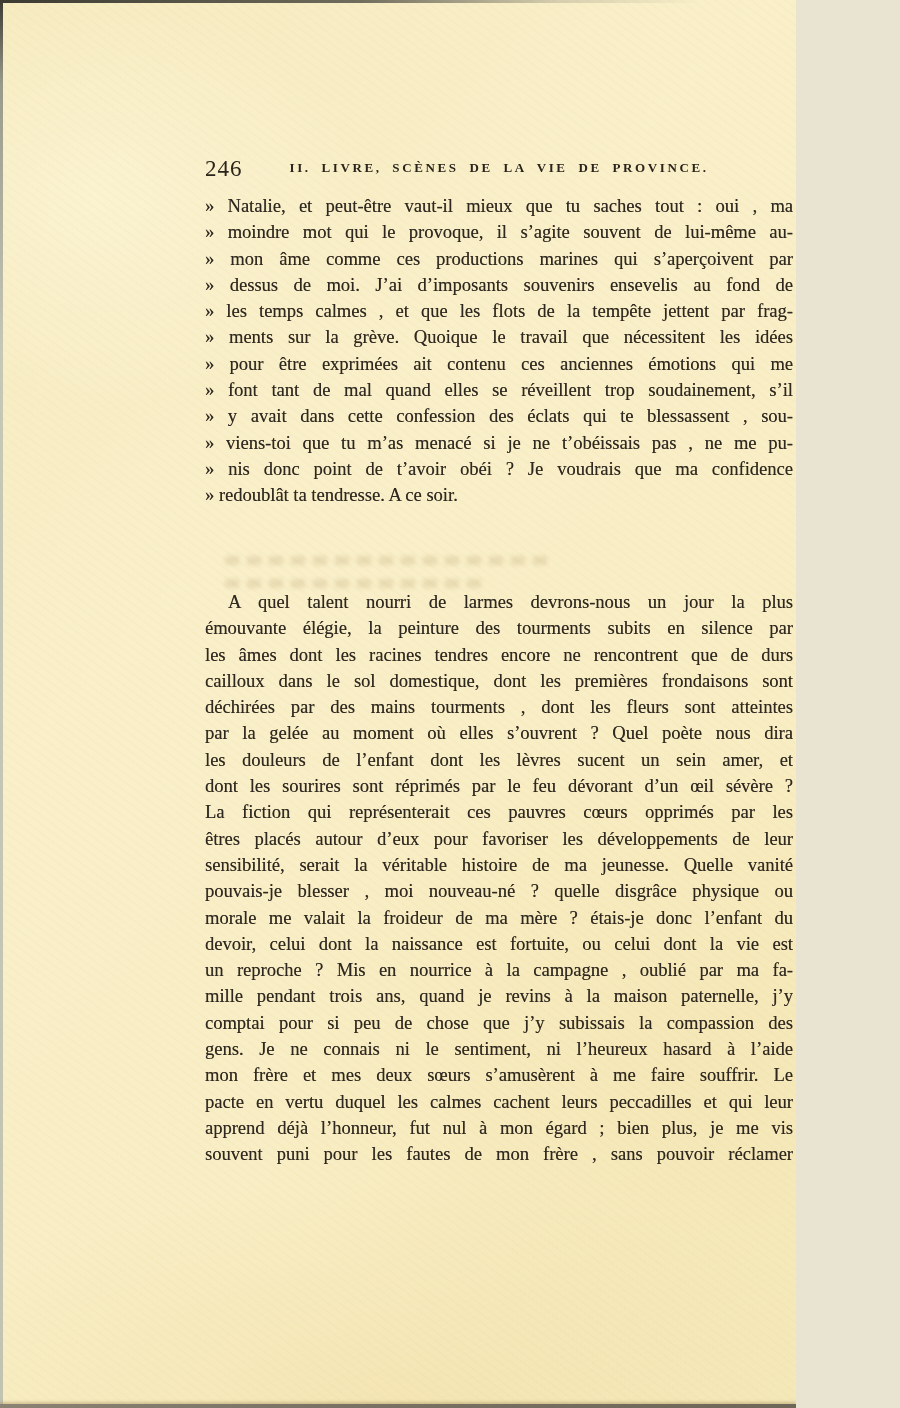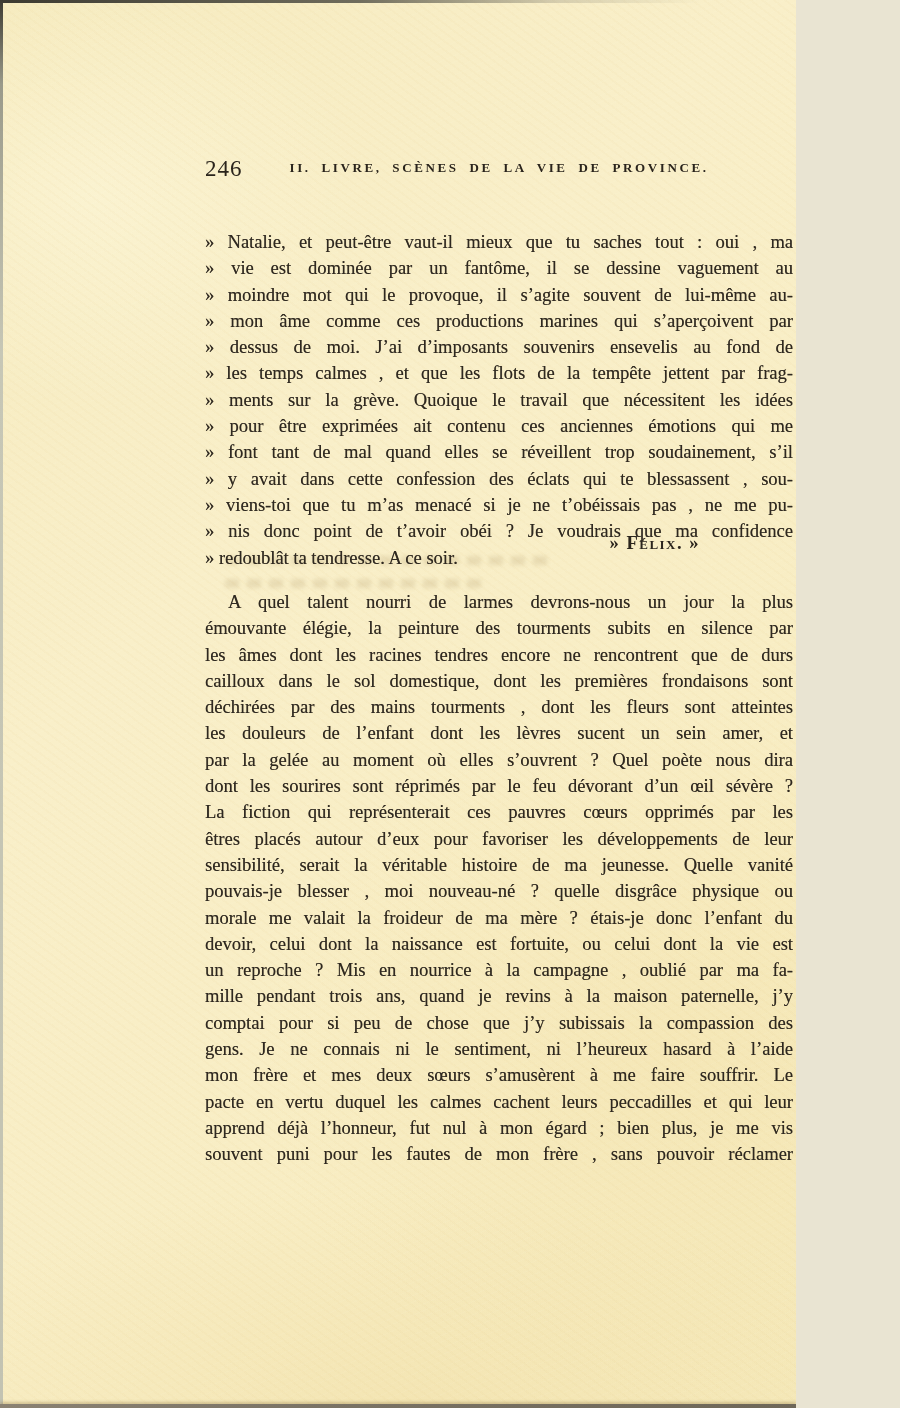--- a/index.html
+++ b/index.html
@@ -66,21 +66,21 @@
     position: absolute;
     left: 0; right: 0; top: 4px;
     text-align: center;
     font-size: 13px;
     font-weight: 700;
     letter-spacing: 2.6px;
     word-spacing: 5px;
     color: #2a241c;
   }
 
-  .letter-block   { position: absolute; left: 205px; top: 193px;  width: 588px; margin-top: 36px; }
+  .letter-block   { position: absolute; left: 205px; top: 193px;  width: 588px; }
   .signature-line { position: absolute; left: 205px; top: 533px;  width: 588px;
                     text-align: right; padding-right: 93px; box-sizing: border-box;
                     font-weight: 700; font-size: 18.5px;
                     font-variant: small-caps; letter-spacing: 1.5px; color: #2b251d; }
   .body-block     { position: absolute; left: 205px; top: 589px;  width: 588px; }
 
   .line {
     font-size: 18.5px;
     line-height: 26.3px;
     height: 26.3px;
@@ -124,44 +124,42 @@
     </div>
   </div>
 
   <div class="show-through" style="left:225px; top:556px; width:330px;">
     <div class="st-bar"></div>
     <div class="st-bar" style="width:78%;"></div>
   </div>
 
   <div class="letter-block">
       <div class="line">» Natalie, et peut-être vaut-il mieux que tu saches tout : oui , ma</div>
-      <div class="line">» vie est dominée par un fantôme, il se dessine vaguement au</div>
       <div class="line">» moindre mot qui le provoque, il s’agite souvent de lui-même au-</div>
       <div class="line">» mon âme comme ces productions marines qui s’aperçoivent par</div>
       <div class="line">» dessus de moi. J’ai d’imposants souvenirs ensevelis au fond de</div>
       <div class="line">» les temps calmes , et que les flots de la tempête jettent par frag-</div>
       <div class="line">» ments sur la grève. Quoique le travail que nécessitent les idées</div>
       <div class="line">» pour être exprimées ait contenu ces anciennes émotions qui me</div>
       <div class="line">» font tant de mal quand elles se réveillent trop soudainement, s’il</div>
       <div class="line">» y avait dans cette confession des éclats qui te blessassent , sou-</div>
       <div class="line">» viens-toi que tu m’as menacé si je ne t’obéissais pas , ne me pu-</div>
       <div class="line">» nis donc point de t’avoir obéi ? Je voudrais que ma confidence</div>
       <div class="line unjust">» redoublât ta tendresse. A ce soir.</div>
     </div>
 
-  <div class="signature-line">» Félix. »</div>
 
   <div class="body-block">
       <div class="line indent">A quel talent nourri de larmes devrons-nous un jour la plus</div>
       <div class="line">émouvante élégie, la peinture des tourments subits en silence par</div>
       <div class="line">les âmes dont les racines tendres encore ne rencontrent que de durs</div>
       <div class="line">cailloux dans le sol domestique, dont les premières frondaisons sont</div>
       <div class="line">déchirées par des mains tourments , dont les fleurs sont atteintes</div>
+      <div class="line">par la gelée au moment où elles s’ouvrent ? Quel poète nous dira</div>
       <div class="line">les douleurs de l’enfant dont les lèvres sucent un sein amer, et</div>
-      <div class="line">par la gelée au moment où elles s’ouvrent ? Quel poète nous dira</div>
       <div class="line">dont les sourires sont réprimés par le feu dévorant d’un œil sévère ?</div>
       <div class="line">La fiction qui représenterait ces pauvres cœurs opprimés par les</div>
       <div class="line">êtres placés autour d’eux pour favoriser les développements de leur</div>
       <div class="line">sensibilité, serait la véritable histoire de ma jeunesse. Quelle vanité</div>
       <div class="line">pouvais-je blesser , moi nouveau-né ? quelle disgrâce physique ou</div>
       <div class="line">morale me valait la froideur de ma mère ? étais-je donc l’enfant du</div>
       <div class="line">devoir, celui dont la naissance est fortuite, ou celui dont la vie est</div>
       <div class="line">un reproche ? Mis en nourrice à la campagne , oublié par ma fa-</div>
       <div class="line">mille pendant trois ans, quand je revins à la maison paternelle, j’y</div>
       <div class="line">comptai pour si peu de chose que j’y subissais la compassion des</div>

